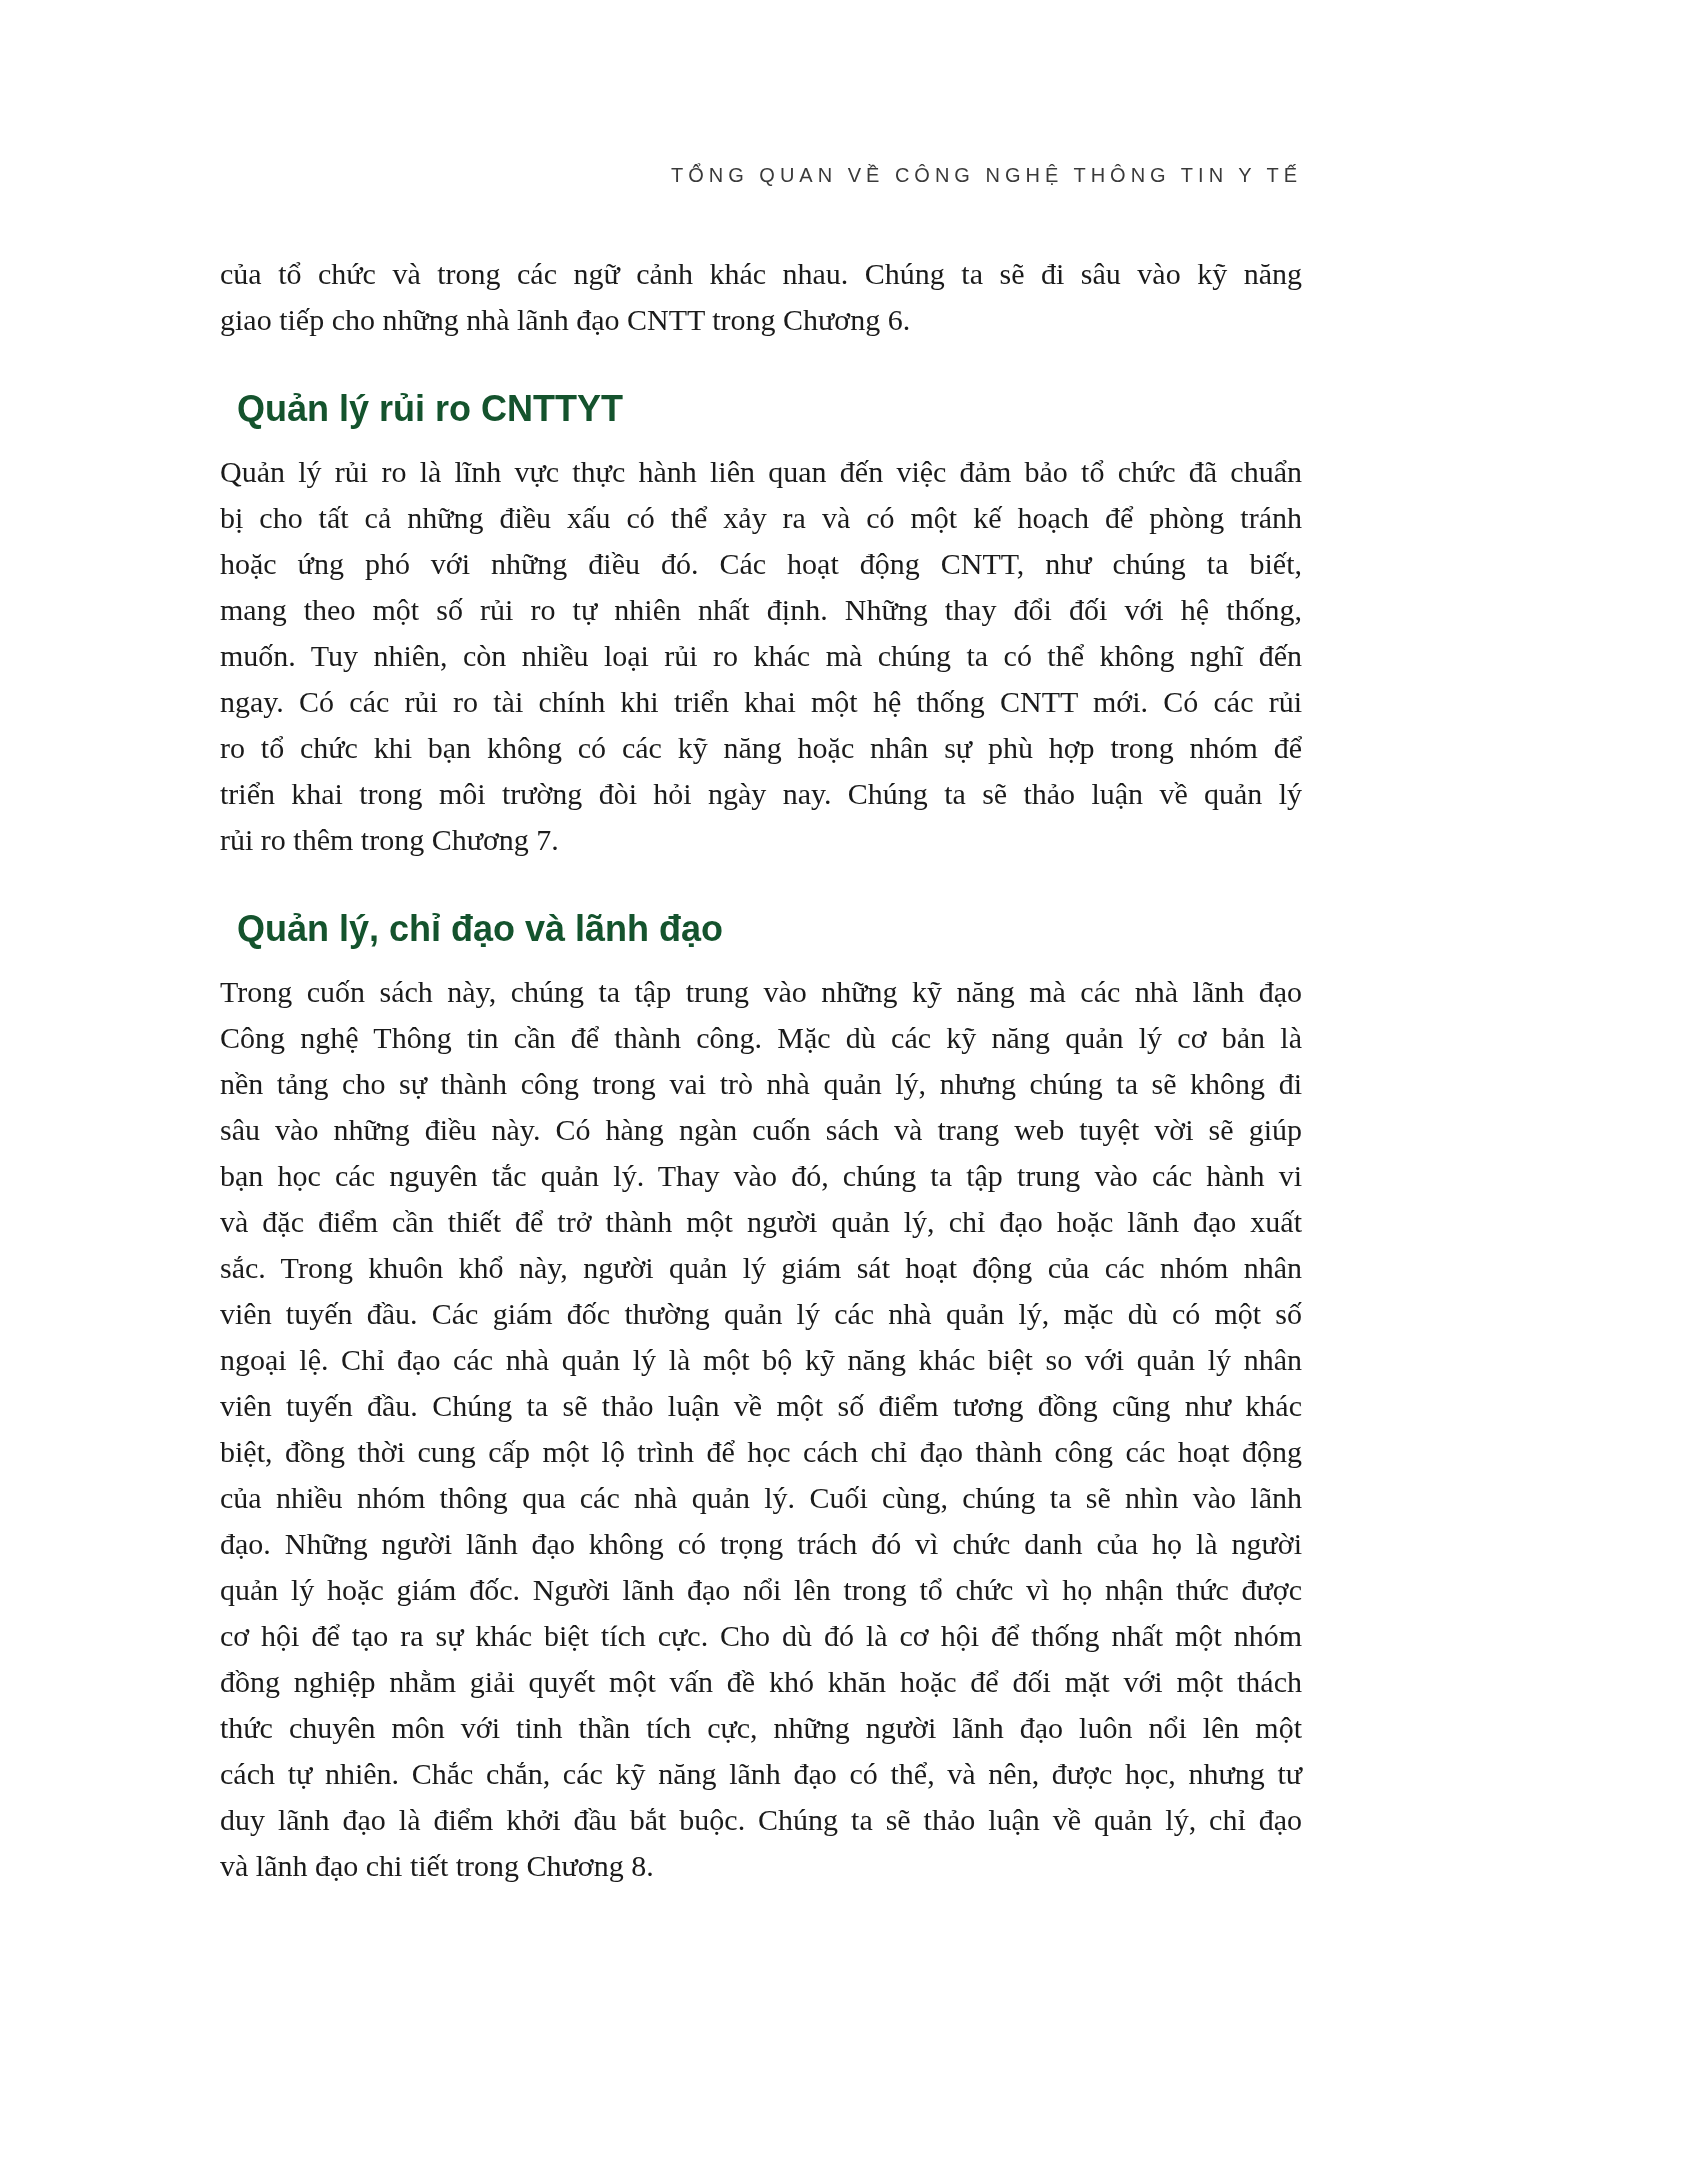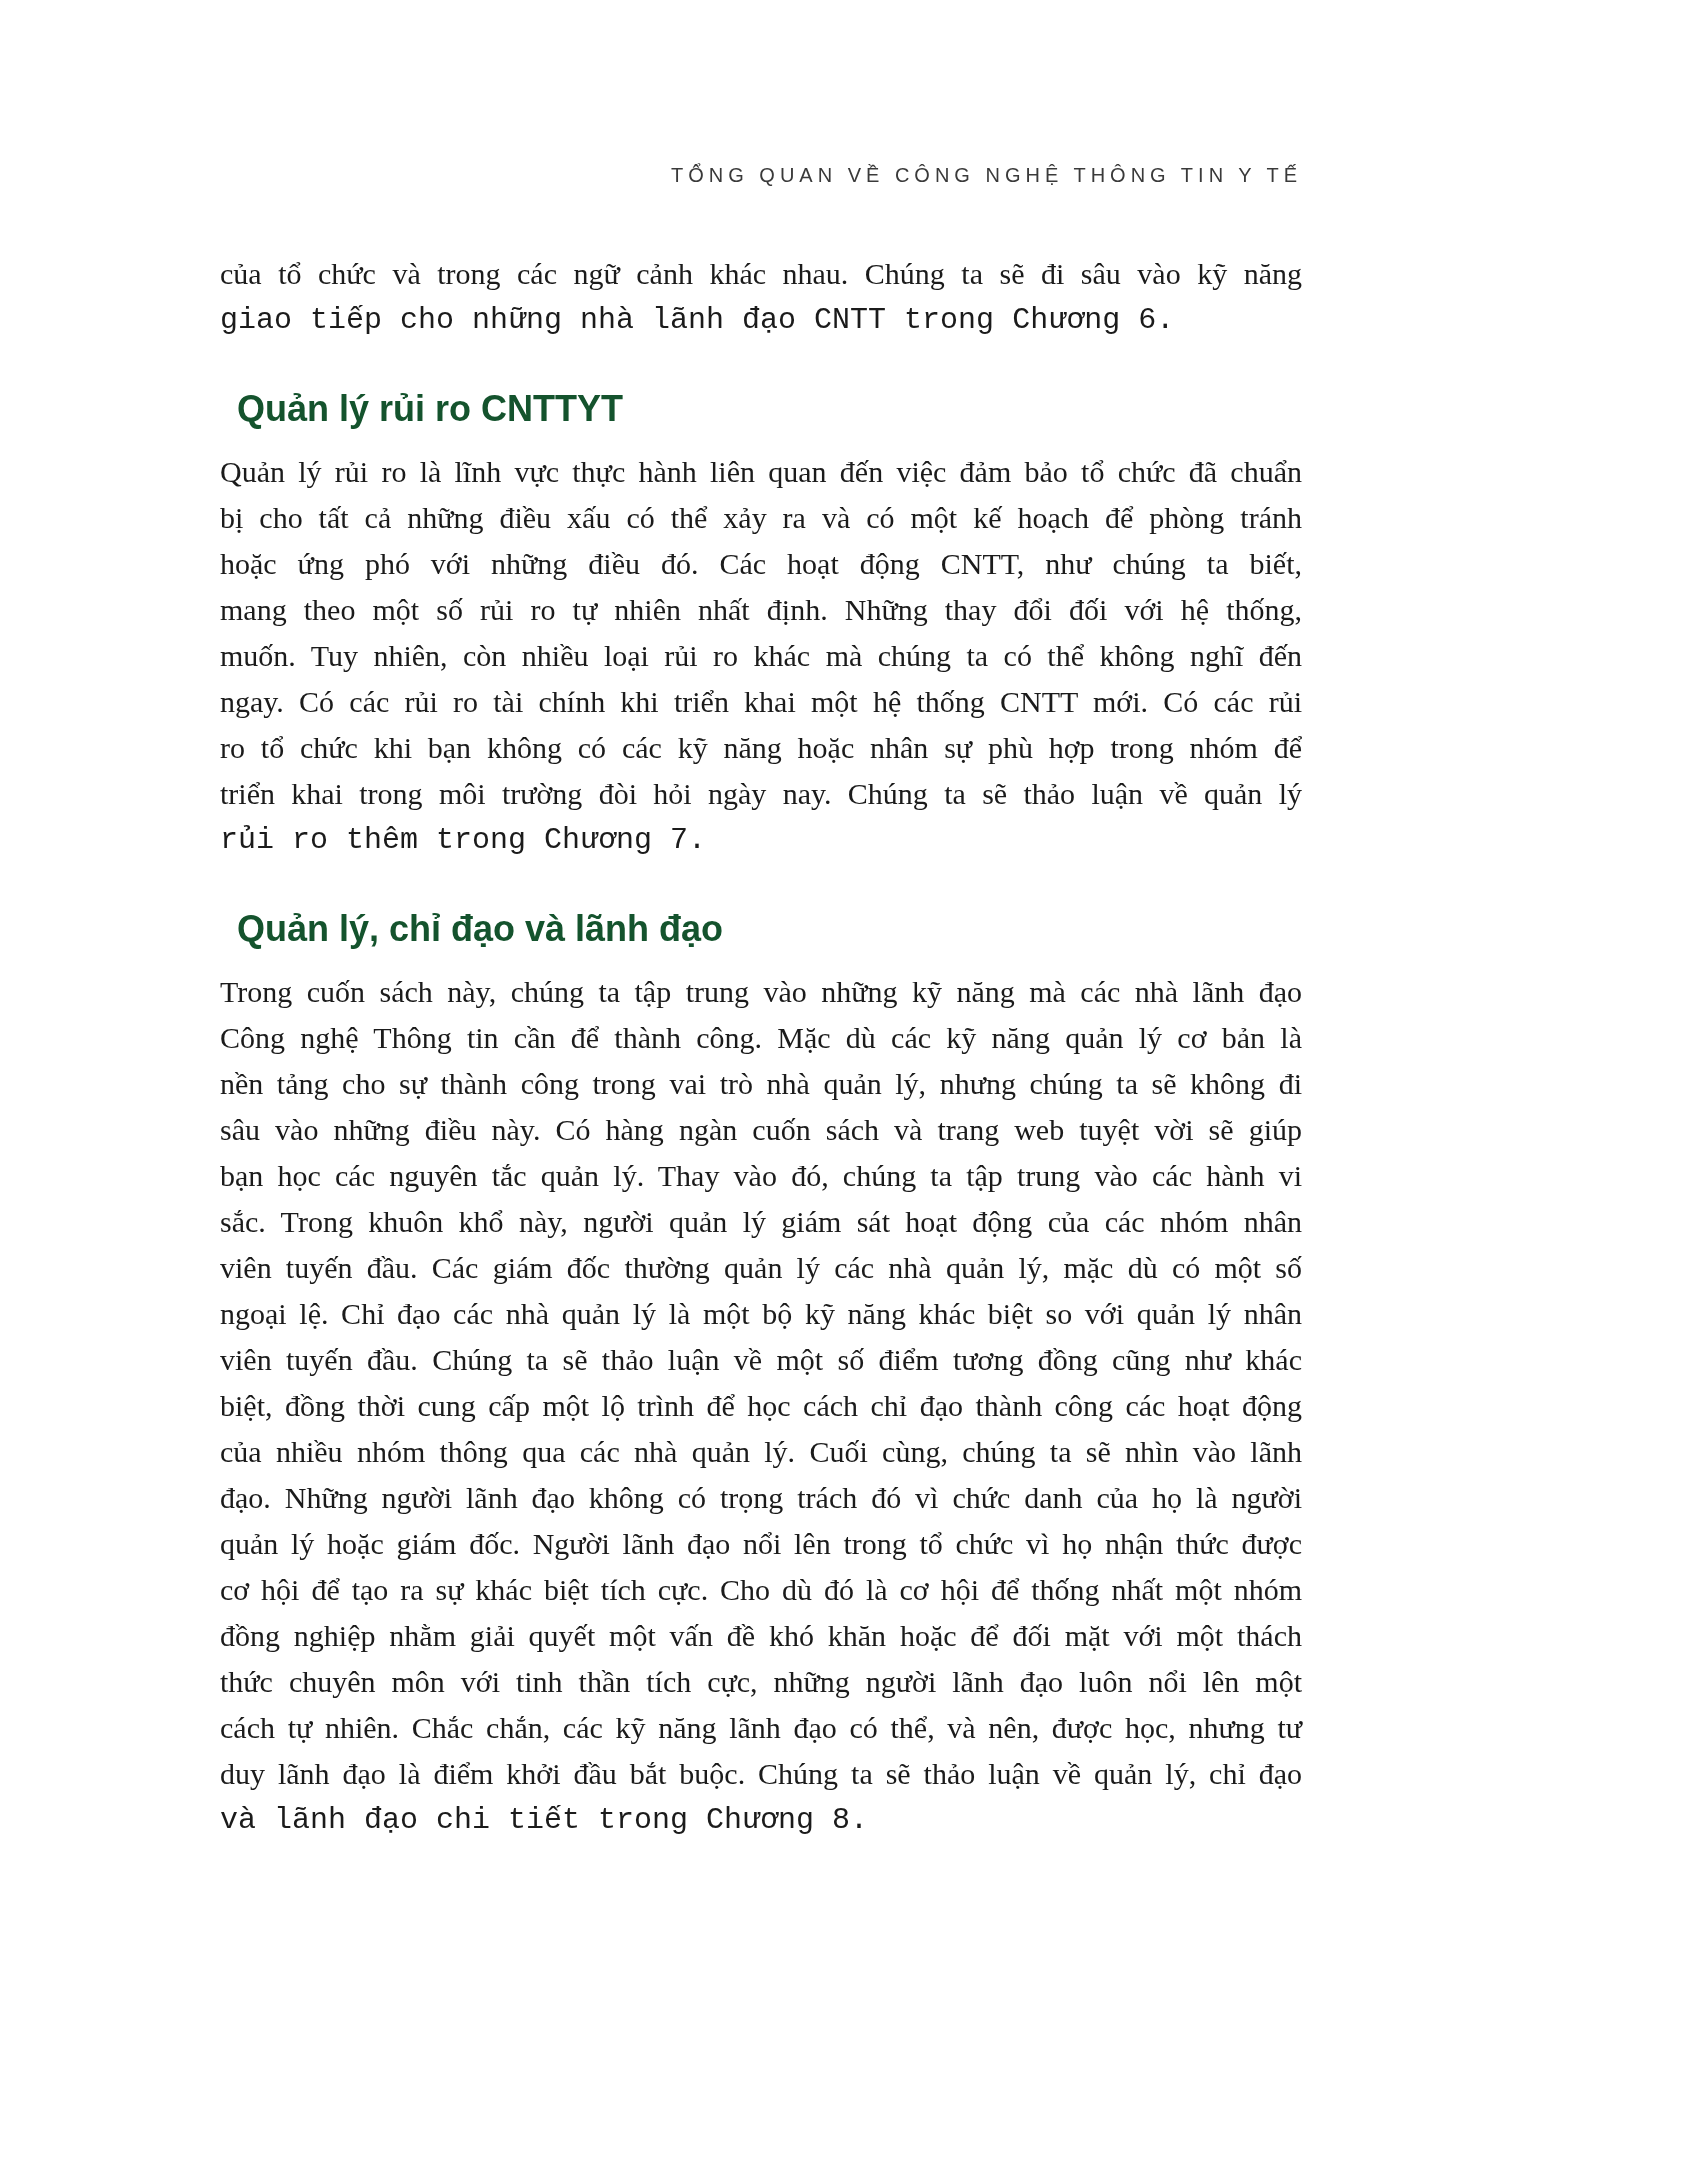--- a/index.html
+++ b/index.html
@@ -41,21 +41,20 @@
   .line {
     font-size: 30px;
     line-height: 46px;
     text-align: justify;
     text-align-last: justify;
     color: #1b1b1b;
   }
   .line.last {
     text-align: left;
     text-align-last: left;
-    font-family: Liberation Mono, monospace;
   }
   .section-heading {
     font-family: "Liberation Sans", "DejaVu Sans", sans-serif;
     font-size: 36px;
     font-weight: 700;
     line-height: 46px;
     color: #14532d;
     margin: 43px 0 17px 17px;
   }
   .page-number {
@@ -93,20 +92,21 @@
         <div class="line">triển khai trong môi trường đòi hỏi ngày nay. Chúng ta sẽ thảo luận về quản lý</div>
         <div class="line last">rủi ro thêm trong Chương 7.</div>
       </div>
       <h2 class="section-heading">Quản lý, chỉ đạo và lãnh đạo</h2>
       <div class="paragraph">
         <div class="line">Trong cuốn sách này, chúng ta tập trung vào những kỹ năng mà các nhà lãnh đạo</div>
         <div class="line">Công nghệ Thông tin cần để thành công. Mặc dù các kỹ năng quản lý cơ bản là</div>
         <div class="line">nền tảng cho sự thành công trong vai trò nhà quản lý, nhưng chúng ta sẽ không đi</div>
         <div class="line">sâu vào những điều này. Có hàng ngàn cuốn sách và trang web tuyệt vời sẽ giúp</div>
         <div class="line">bạn học các nguyên tắc quản lý. Thay vào đó, chúng ta tập trung vào các hành vi</div>
+        <div class="line">và đặc điểm cần thiết để trở thành một người quản lý, chỉ đạo hoặc lãnh đạo xuất</div>
         <div class="line">sắc. Trong khuôn khổ này, người quản lý giám sát hoạt động của các nhóm nhân</div>
         <div class="line">viên tuyến đầu. Các giám đốc thường quản lý các nhà quản lý, mặc dù có một số</div>
         <div class="line">ngoại lệ. Chỉ đạo các nhà quản lý là một bộ kỹ năng khác biệt so với quản lý nhân</div>
         <div class="line">viên tuyến đầu. Chúng ta sẽ thảo luận về một số điểm tương đồng cũng như khác</div>
         <div class="line">biệt, đồng thời cung cấp một lộ trình để học cách chỉ đạo thành công các hoạt động</div>
         <div class="line">của nhiều nhóm thông qua các nhà quản lý. Cuối cùng, chúng ta sẽ nhìn vào lãnh</div>
         <div class="line">đạo. Những người lãnh đạo không có trọng trách đó vì chức danh của họ là người</div>
         <div class="line">quản lý hoặc giám đốc. Người lãnh đạo nổi lên trong tổ chức vì họ nhận thức được</div>
         <div class="line">cơ hội để tạo ra sự khác biệt tích cực. Cho dù đó là cơ hội để thống nhất một nhóm</div>
         <div class="line">đồng nghiệp nhằm giải quyết một vấn đề khó khăn hoặc để đối mặt với một thách</div>

